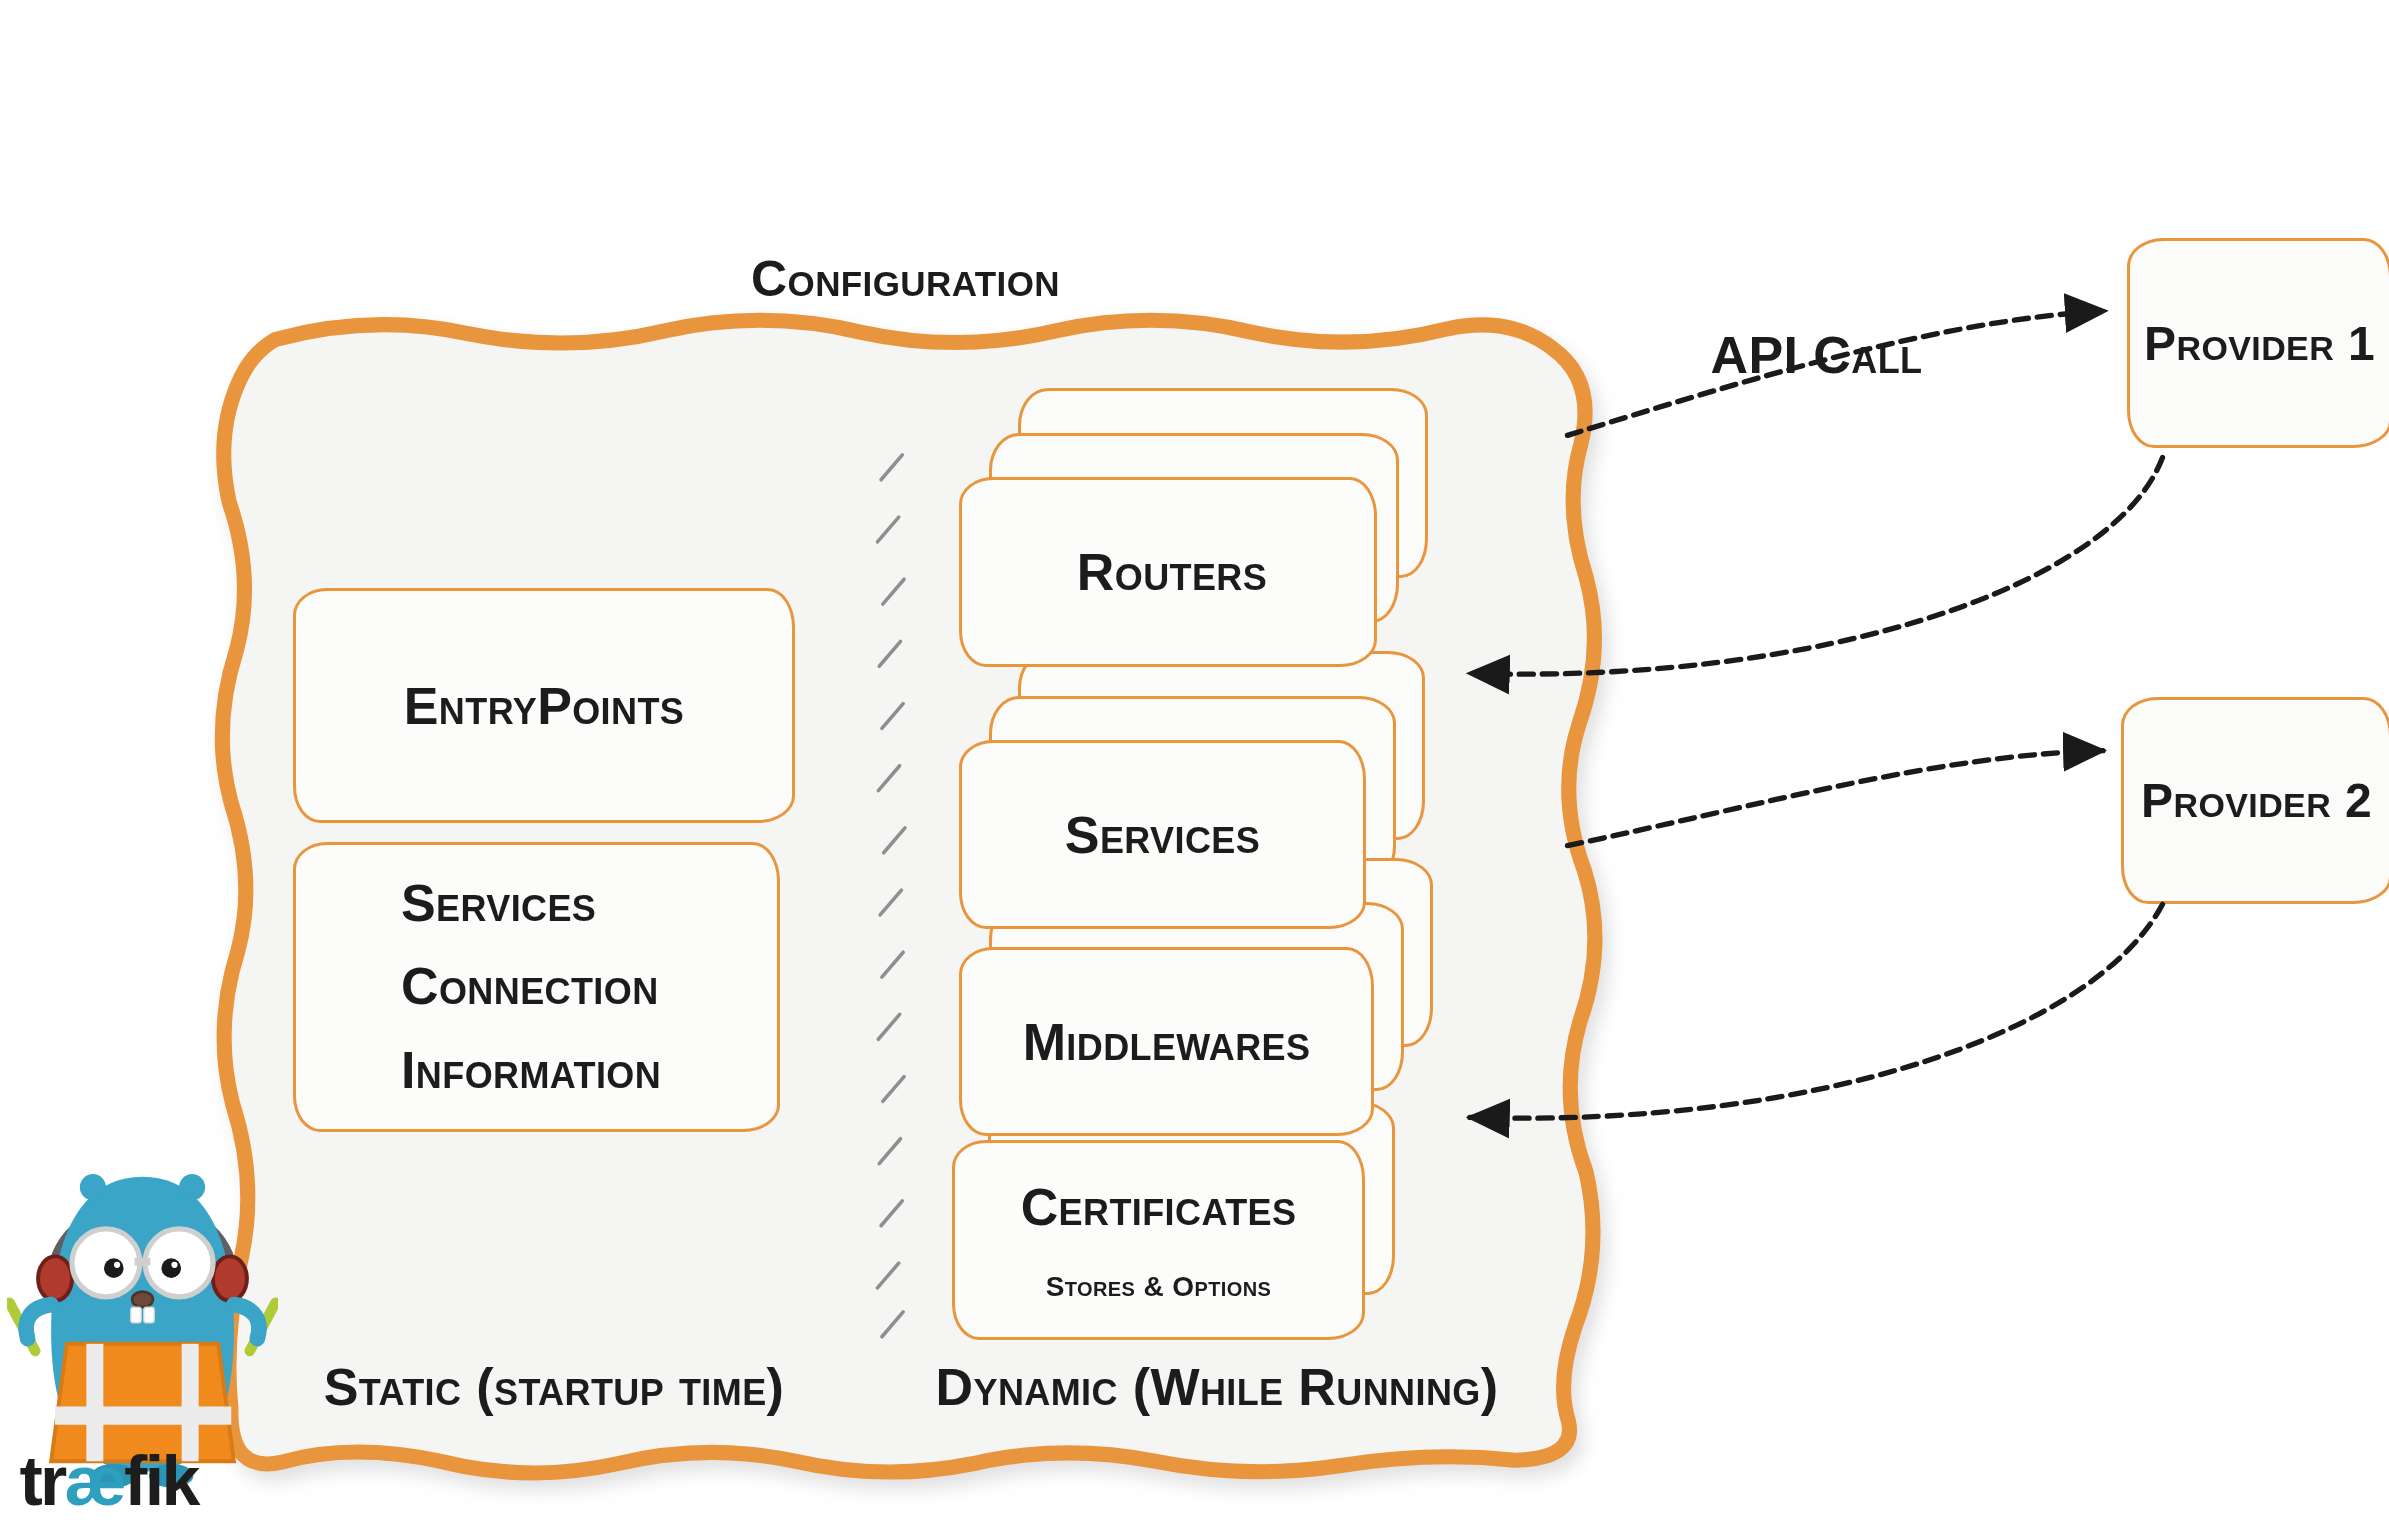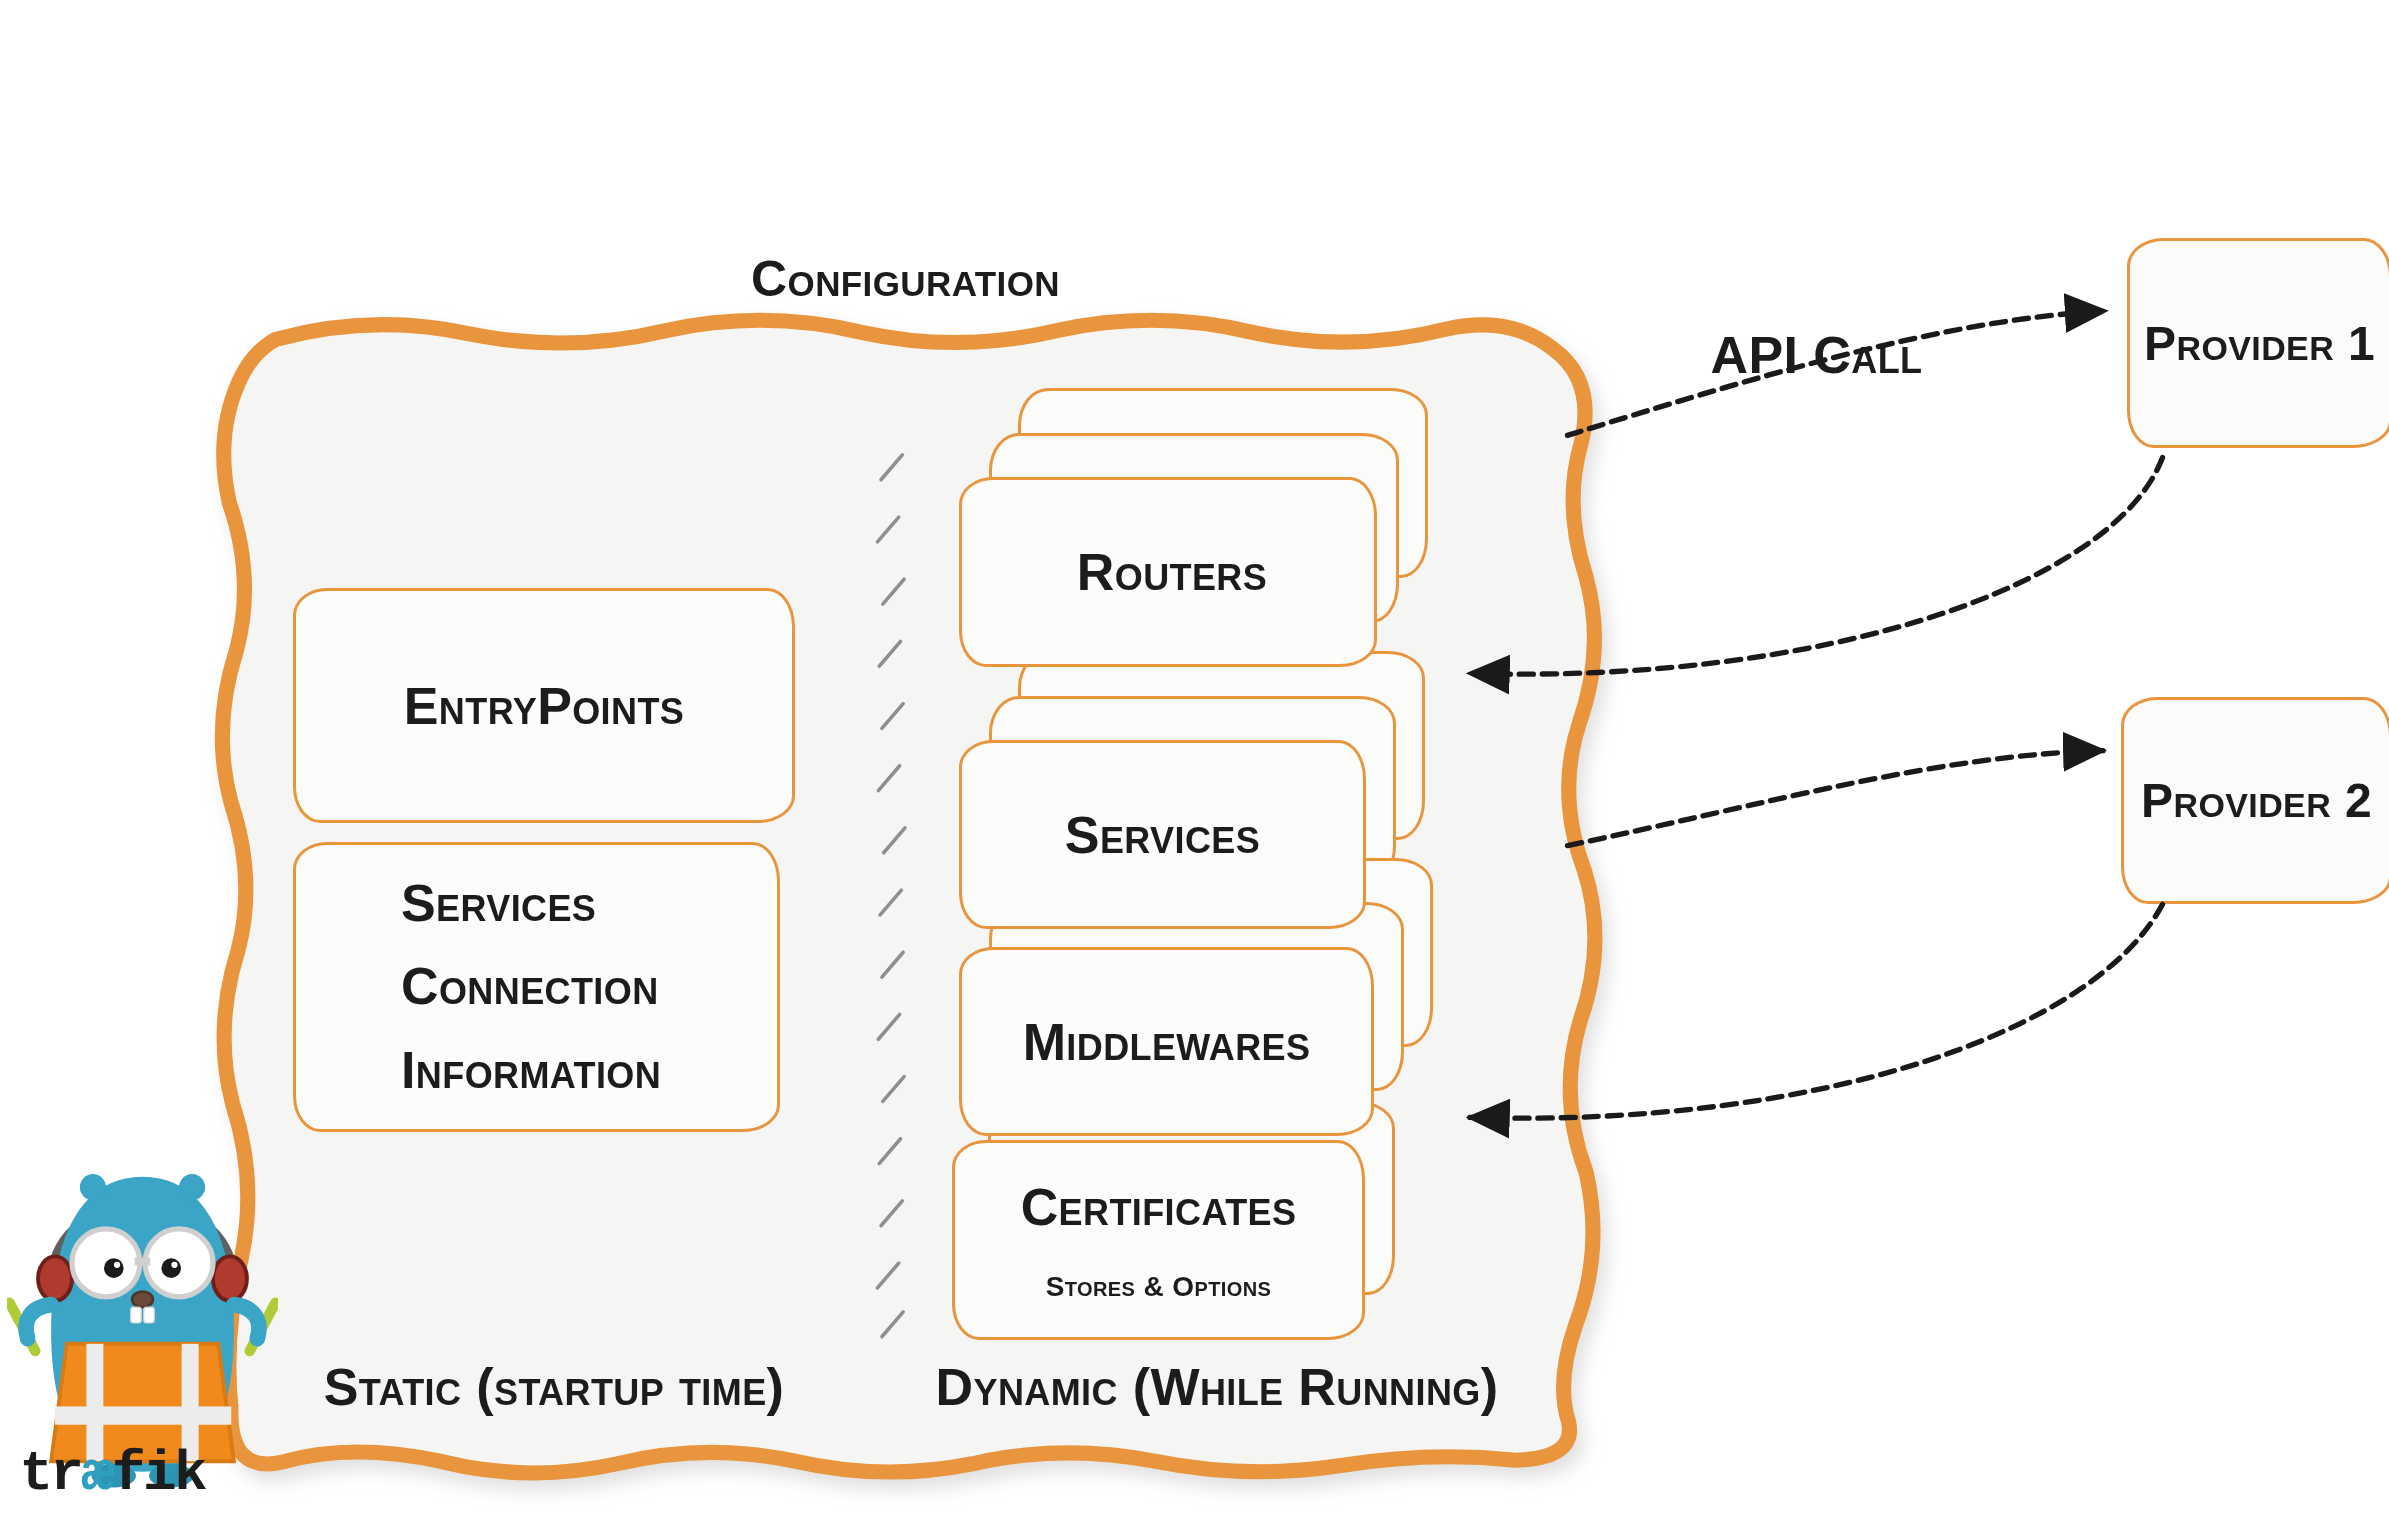--- a/index.html
+++ b/index.html
@@ -75,23 +75,23 @@
     border:3.6px solid var(--orange,#E8953E);
     border-radius:36px 28px 39px 27px / 28px 39px 27px 37px;
     display:flex; align-items:center; justify-content:center; font-size:48px;
   }
   .provider1 { left:2127px; top:238px; width:259px; height:204px; }
   .provider2 { left:2121px; top:697px; width:265px; height:201px; }
 
   
   .logo { position:absolute; left:7px; top:1148px; z-index:5; width:293px; }
   .gopher { display:block; }
-  .wordmark { position:absolute; left:12.4px; top:298px; font-size:56px;
+  .wordmark { position:absolute; left:12.4px; top:298px; font-size:70px;
     font-weight:bold; letter-spacing:-2.7px; color:#1D1D1B;
-    font-family:Liberation Mono, monospace; line-height:1; }
+    font-family:Liberation Sans, sans-serif; line-height:1; }
   .wordmark .ae { color:var(--wordmark-teal,#2F9FC0); }
 </style>
 </head>
 <body>
 
 <div class="canvas">
 
   <svg class="blob-svg" width="2389" height="1535" viewBox="0 0 2690 1728">
     <path class="blob" d="M 310 382
       Q 420 352 530 376 Q 640 398 750 372 Q 860 348 970 374 Q 1080 398 1190 372

